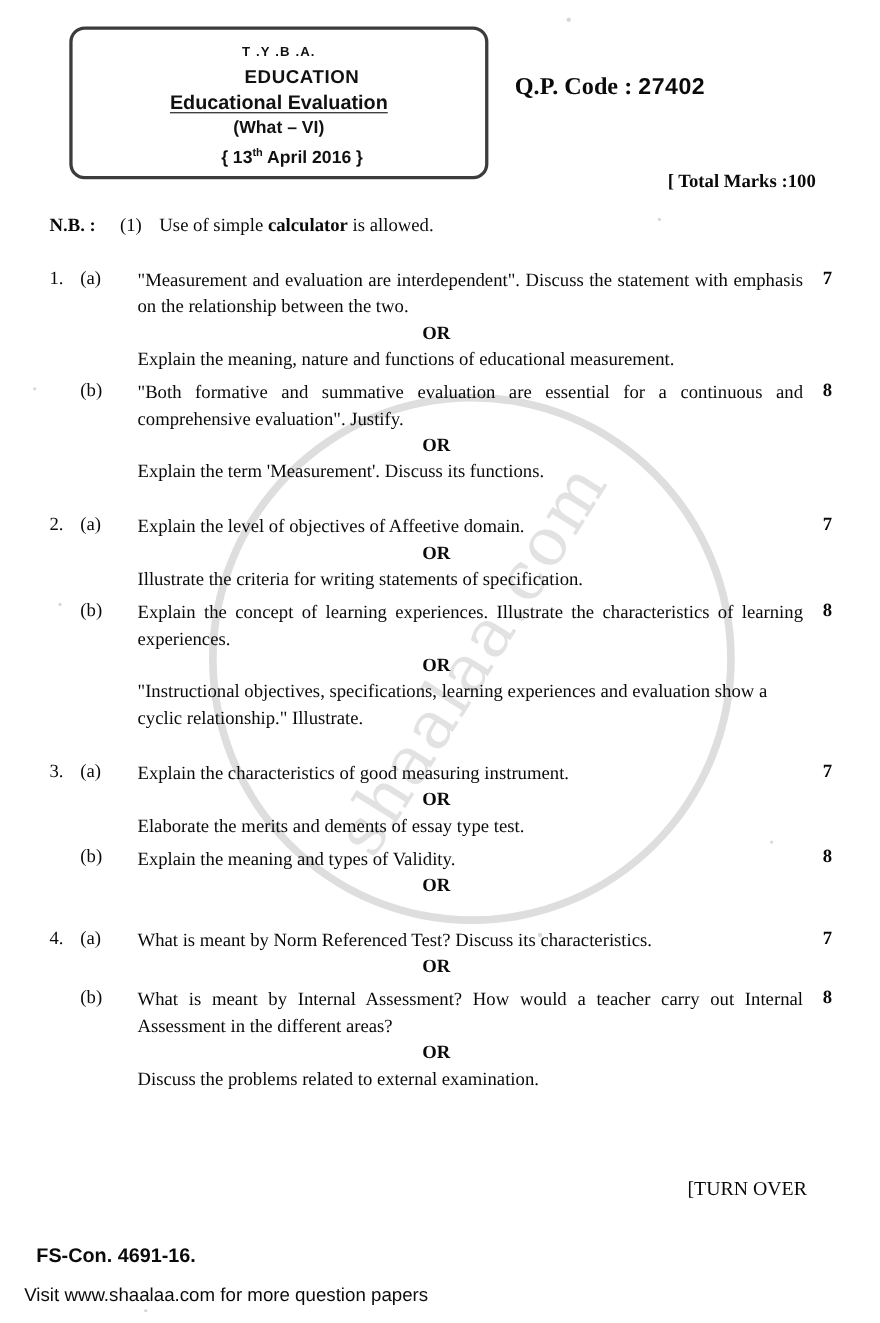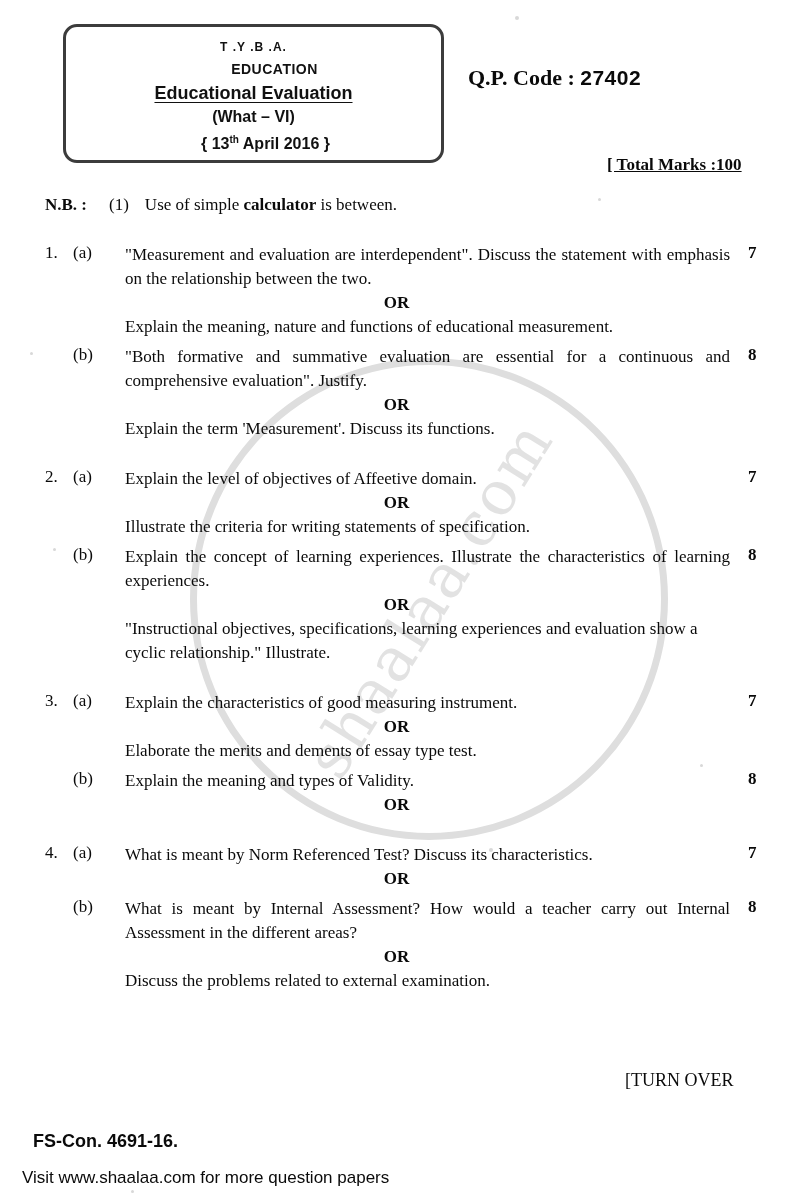--- a/index.html
+++ b/index.html
@@ -58,21 +58,21 @@
     background: transparent;
   }
   #header-box .hb-inner {
     text-align: center;
     font-family: "Liberation Sans", sans-serif;
     font-weight: bold;
     color: #111;
     padding-top: 9px;
   }
   .hb-line1 { font-size: 12px; letter-spacing: 1px; line-height: 22px; }
-  .hb-line2 { font-size: 14px; letter-spacing: 0.5px; line-height: 23px; padding-left: 42px; }
+  .hb-line2 { font-size: 17px; letter-spacing: 0.5px; line-height: 23px; padding-left: 42px; }
   .hb-line3 {
     font-size: 18px;
     line-height: 24px;
     text-decoration: underline;
     text-underline-offset: 3px;
   }
   .hb-line4 { font-size: 16px; line-height: 23px; }
   .hb-line5 { font-size: 16px; line-height: 23px; padding-left: 24px; }
   .hb-line5 sup { font-size: 10px; vertical-align: super; }
 
@@ -93,21 +93,20 @@
     letter-spacing: 0.5px;
   }
   #total-marks {
     position: absolute;
     left: 607px;
     top: 155px;
     font-size: 17px;
     font-weight: bold;
     z-index: 2;
     white-space: nowrap;
-    text-decoration: underline;
   }
 
   
   #nb-row {
     position: absolute;
     left: 45px;
     top: 195px;
     z-index: 2;
     font-size: 17px;
     white-space: nowrap;
@@ -237,21 +236,21 @@
     <div class="hb-line4">(What – VI)</div>
     <div class="hb-line5"><span>{ 13</span><sup>th</sup><span> April 2016 }</span></div>
   </div>
 </div>
 
 <div id="qp-code"><span class="qp-label">Q.P. Code : </span><span class="qp-value">27402</span></div>
 
 <div id="total-marks">[ Total Marks :100</div>
 
 <div id="nb-row">
-  <span class="nb-label">N.B. :</span><span class="nb-num">(1)</span><span class="nb-text"><span>Use of simple </span><b>calculator</b><span> is between.</span></span>
+  <span class="nb-label">N.B. :</span><span class="nb-num">(1)</span><span class="nb-text"><span>Use of simple </span><b>calculator</b><span> is allowed.</span></span>
 </div>
 
 <div id="questions">
     <div class="qgroup">
       <div class="qrow">
         <div class="q-num">1.</div>
         <div class="q-letter">(a)</div>
         <div class="q-marks">7</div>
         <div class="q-body">"Measurement and evaluation are interdependent". Discuss the statement with emphasis on the relationship between the two.</div>
       </div>

